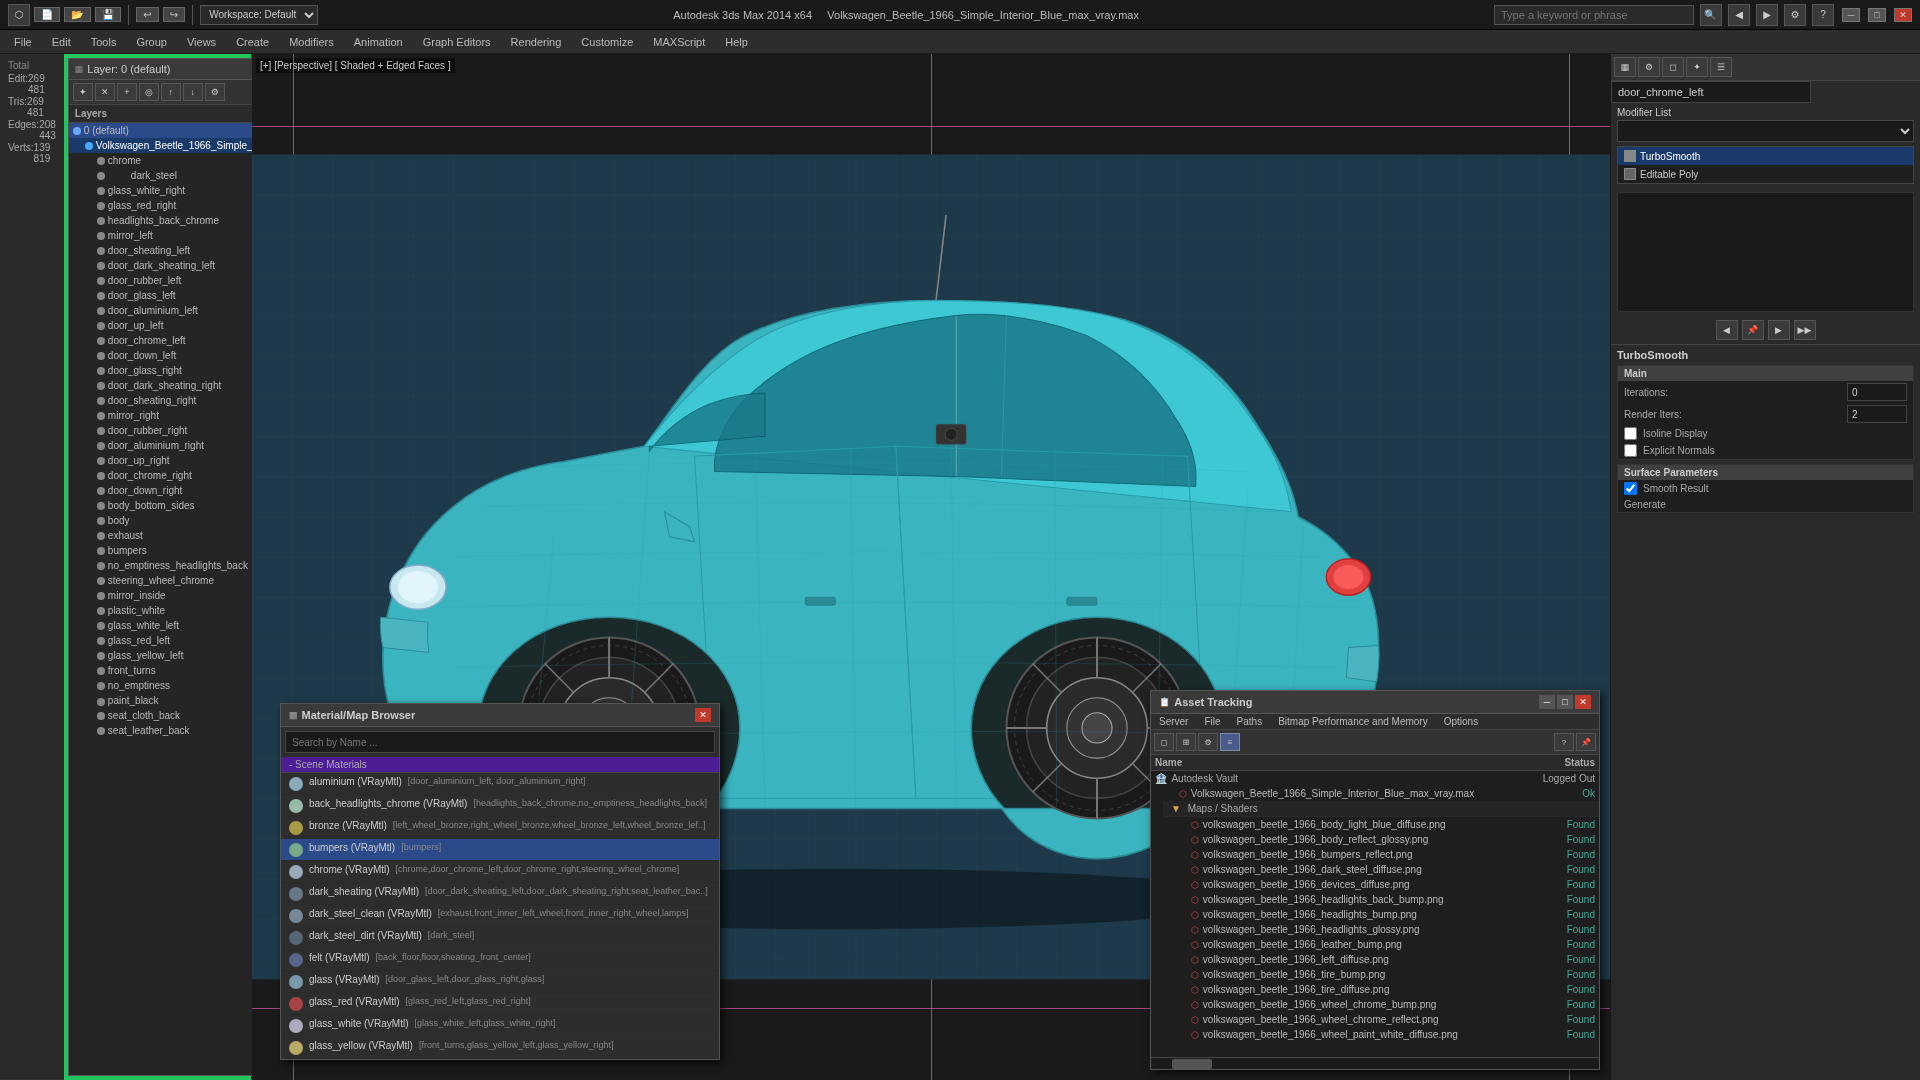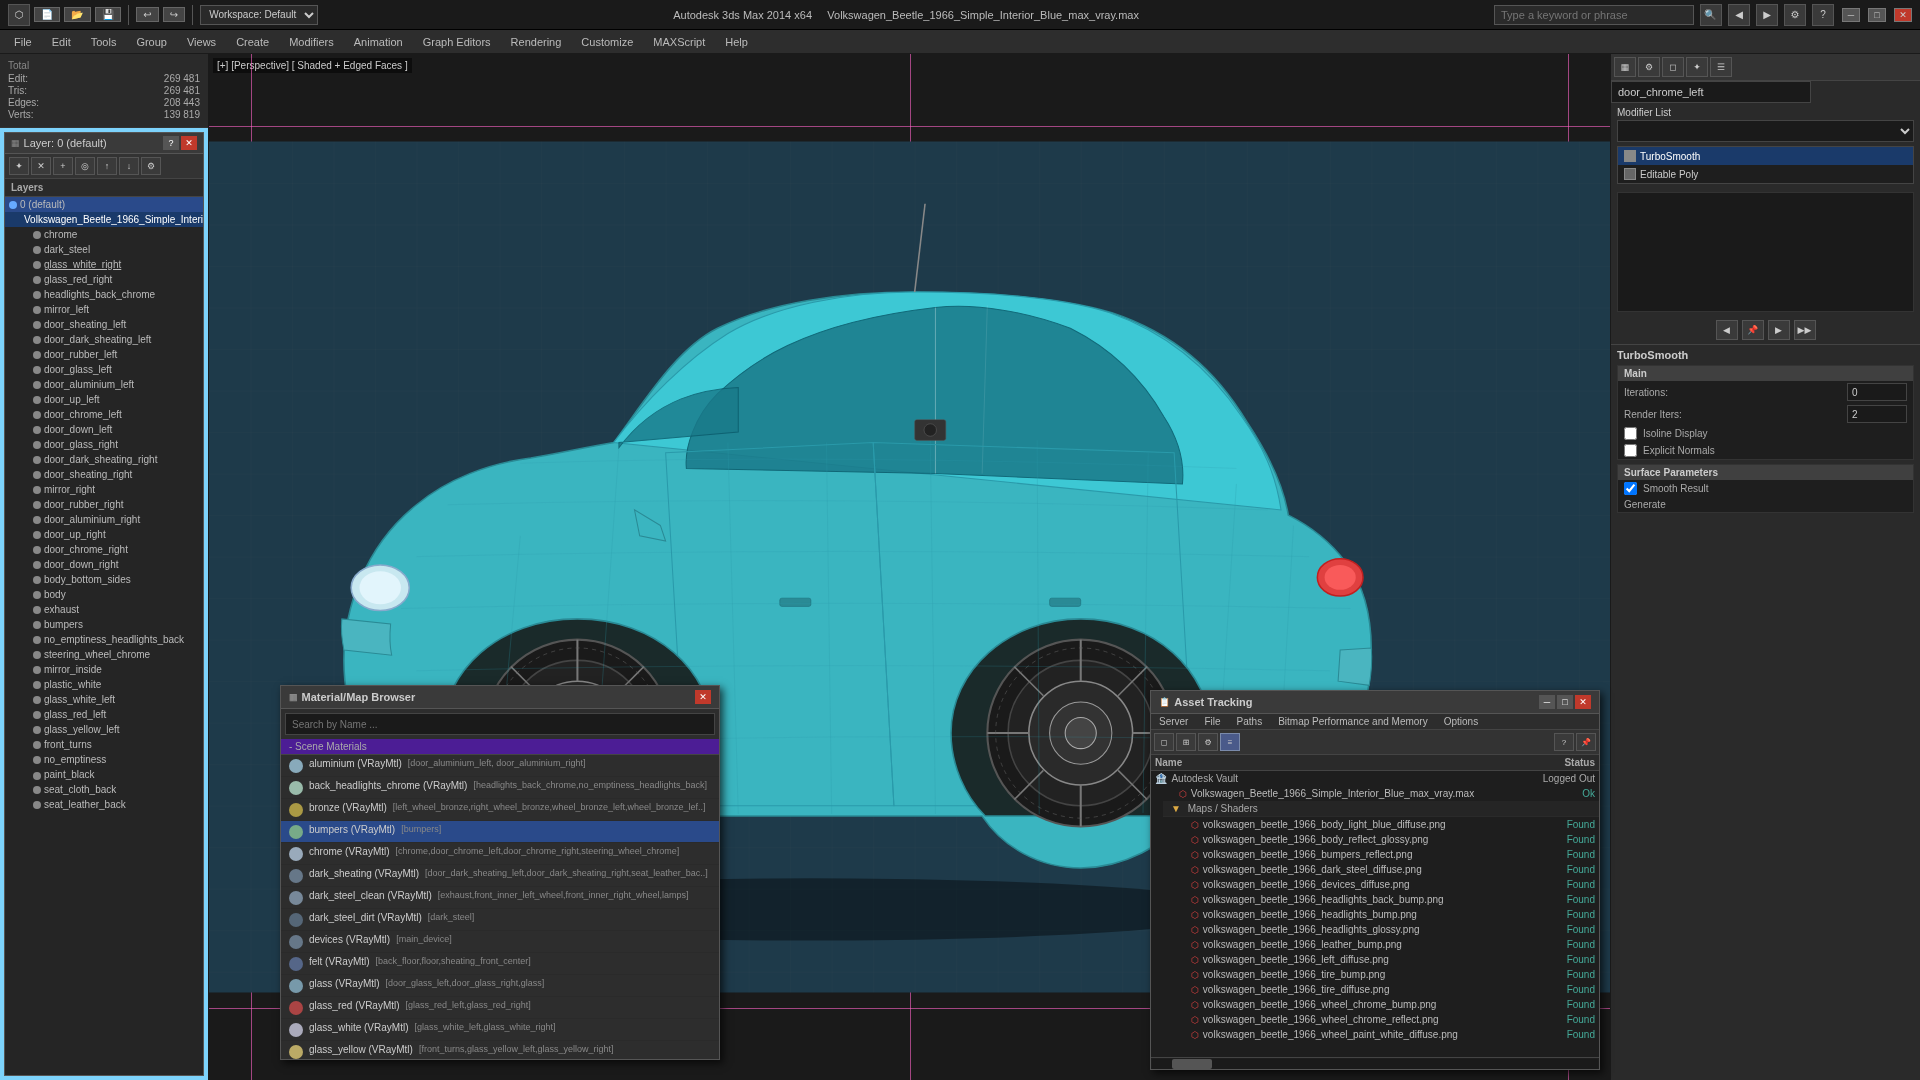--- a/index.html
+++ b/index.html
@@ -19,21 +19,21 @@
     #menu-bar { background: #2d2d2d; height: 24px; display: flex; align-items: center; padding: 0 4px; border-bottom: 1px solid #1a1a1a; }
     .menu-item { color: #bbb; padding: 2px 10px; font-size: 11px; cursor: pointer; white-space: nowrap; }
     .tool-btn { background: #3a3a3a; border: 1px solid #555; color: #ccc; width: 22px; height: 22px; display: inline-flex; align-items: center; justify-content: center; font-size: 10px; cursor: pointer; }
     .tool-separator { width: 1px; height: 20px; background: #555; margin: 0 3px; }
     .workspace-select { background: #2a2a2a; border: 1px solid #555; color: #ccc; font-size: 10px; padding: 1px 4px; height: 20px; }
 
     
     #main-layout { display: flex; height: calc(1080px - 54px); }
 
     
-    #left-panel { width: 209px; background: #7dd3fc; border-right: 1px solid #1a1a1a; display: flex; flex-direction: column; flex-shrink: 0; }
+    #left-panel { width: 252px; background: #22c55e; border-right: 1px solid #1a1a1a; display: flex; flex-direction: row; flex-shrink: 0; }
     
     
     #stats-area { padding: 6px 8px; background: #2a2a2a; border-bottom: 1px solid #333; font-size: 10px; color: #aaa; }
     .stat-row { display: flex; justify-content: space-between; margin-bottom: 1px; }
 
     
     #layers-panel { background: #2d2d2d; border: 1px solid #555; margin: 4px; flex: 1; display: flex; flex-direction: column; min-height: 0; }
     #layers-title-bar { background: #3a3a3a; padding: 3px 6px; display: flex; align-items: center; justify-content: space-between; border-bottom: 1px solid #555; }
     #layers-toolbar { display: flex; align-items: center; padding: 3px 4px; gap: 2px; background: #333; border-bottom: 1px solid #444; }
     .layer-tool-btn { background: #3a3a3a; border: 1px solid #555; color: #ccc; width: 20px; height: 18px; display: inline-flex; align-items: center; justify-content: center; font-size: 9px; cursor: pointer; }
@@ -227,25 +227,25 @@
             <span>0 (default)</span>
           </div>
           <div class="layer-item selected" style="padding-left: 16px;">
             <span class="layer-dot" style="background: rgb(68, 170, 255);"></span>
             <span>Volkswagen_Beetle_1966_Simple_Interior_Blue</span>
           </div>
           <div class="layer-item" style="padding-left: 28px;">
             <span class="layer-dot" style="background: rgb(136, 136, 136);"></span>
             <span>chrome</span>
           </div>
-          <div class="layer-item" style="padding-left: 28px;">
+          <div class="layer-item" style="padding-left: 28px; gap: 23px;">
             <span class="layer-dot" style="background: rgb(136, 136, 136);"></span>
             <span>dark_steel</span>
           </div>
-          <div class="layer-item" style="padding-left: 28px; text-decoration: underline;">
+          <div class="layer-item" style="padding-left: 28px;">
             <span class="layer-dot" style="background: rgb(136, 136, 136);"></span>
             <span>glass_white_right</span>
           </div>
           <div class="layer-item" style="padding-left: 28px;">
             <span class="layer-dot" style="background: rgb(136, 136, 136);"></span>
             <span>glass_red_right</span>
           </div>
           <div class="layer-item" style="padding-left: 28px;">
             <span class="layer-dot" style="background: rgb(136, 136, 136);"></span>
             <span>headlights_back_chrome</span>
@@ -632,25 +632,20 @@
         <span class="mat-icon" style="background: rgb(119, 136, 153);"></span>
         <span class="mat-name">dark_steel_clean (VRayMtl)</span>
         <span class="mat-objects"> [exhaust,front_inner_left_wheel,front_inner_right_wheel,lamps]</span>
       </div>
       <div class="mat-item">
         <span class="mat-icon" style="background: rgb(85, 102, 119);"></span>
         <span class="mat-name">dark_steel_dirt (VRayMtl)</span>
         <span class="mat-objects"> [dark_steel]</span>
       </div>
       <div class="mat-item">
-        <span class="mat-icon" style="background: rgb(102, 119, 136);"></span>
-        <span class="mat-name">devices (VRayMtl)</span>
-        <span class="mat-objects"> [main_device]</span>
-      </div>
-      <div class="mat-item">
         <span class="mat-icon" style="background: rgb(85, 102, 136);"></span>
         <span class="mat-name">felt (VRayMtl)</span>
         <span class="mat-objects"> [back_floor,floor,sheating_front_center]</span>
       </div>
       <div class="mat-item">
         <span class="mat-icon" style="background: rgb(119, 153, 170);"></span>
         <span class="mat-name">glass (VRayMtl)</span>
         <span class="mat-objects"> [door_glass_left,door_glass_right,glass]</span>
       </div>
       <div class="mat-item">

